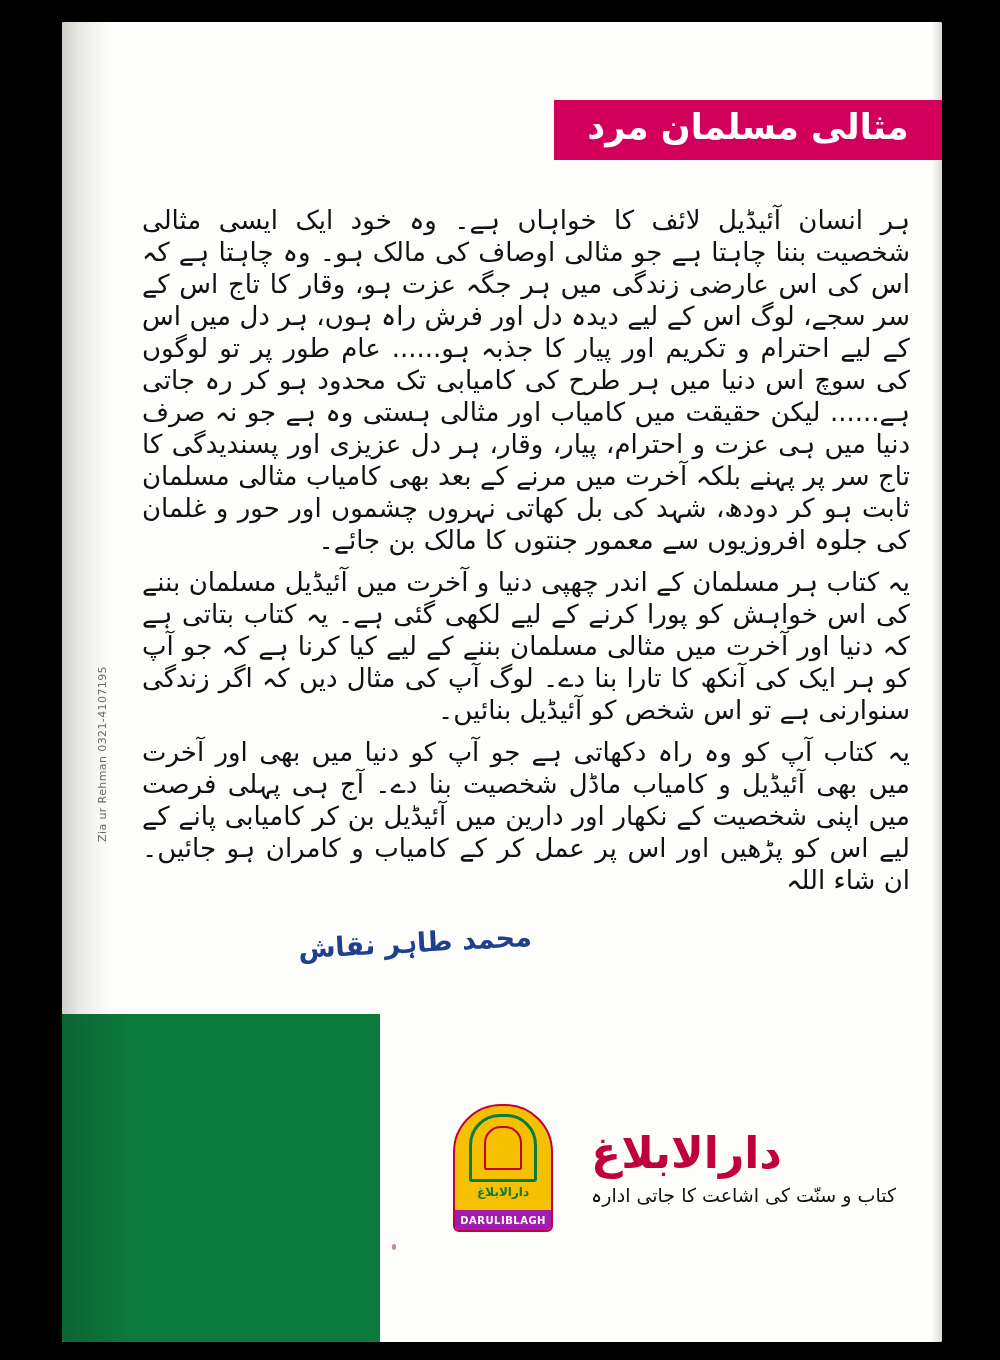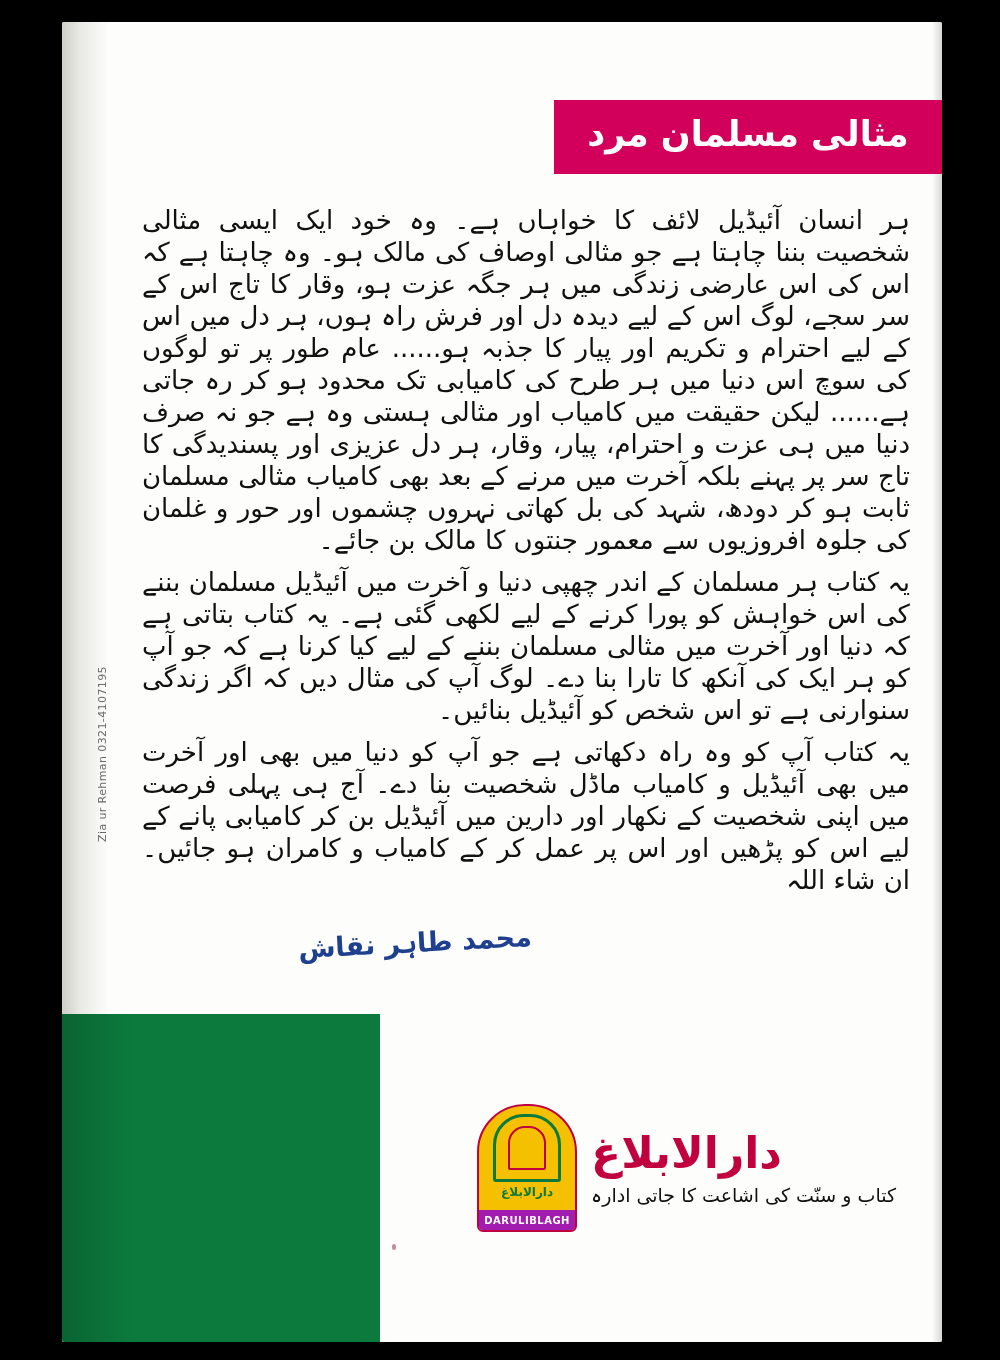--- a/index.html
+++ b/index.html
@@ -53,21 +53,21 @@
     background: linear-gradient(to left, #d8d8d3 0%, rgba(253,253,251,0) 100%);
     pointer-events: none;
   }
 
   
   .title-banner {
     position: absolute;
     right: 0;
     top: 78px;
     width: 388px;
-    height: 74px;
+    height: 60px;
     background: #d2005a;
     display: flex;
     align-items: center;
     justify-content: center;
   }
   .title-banner .title-text {
     color: #ffffff;
     font-size: 35px;
     line-height: 1;
     font-weight: bold;
@@ -140,21 +140,21 @@
   }
 
   
   .publisher {
     position: absolute;
     right: 46px;
     bottom: 110px;
     display: flex;
     flex-direction: row;
     align-items: center;
-    gap: 14px;
+    gap: 38px;
   }
   .pub-names {
     display: flex;
     flex-direction: column;
     align-items: flex-end;
   }
   .pub-name {
     color: #c1003f;
     font-size: 44px;
     font-weight: bold;

